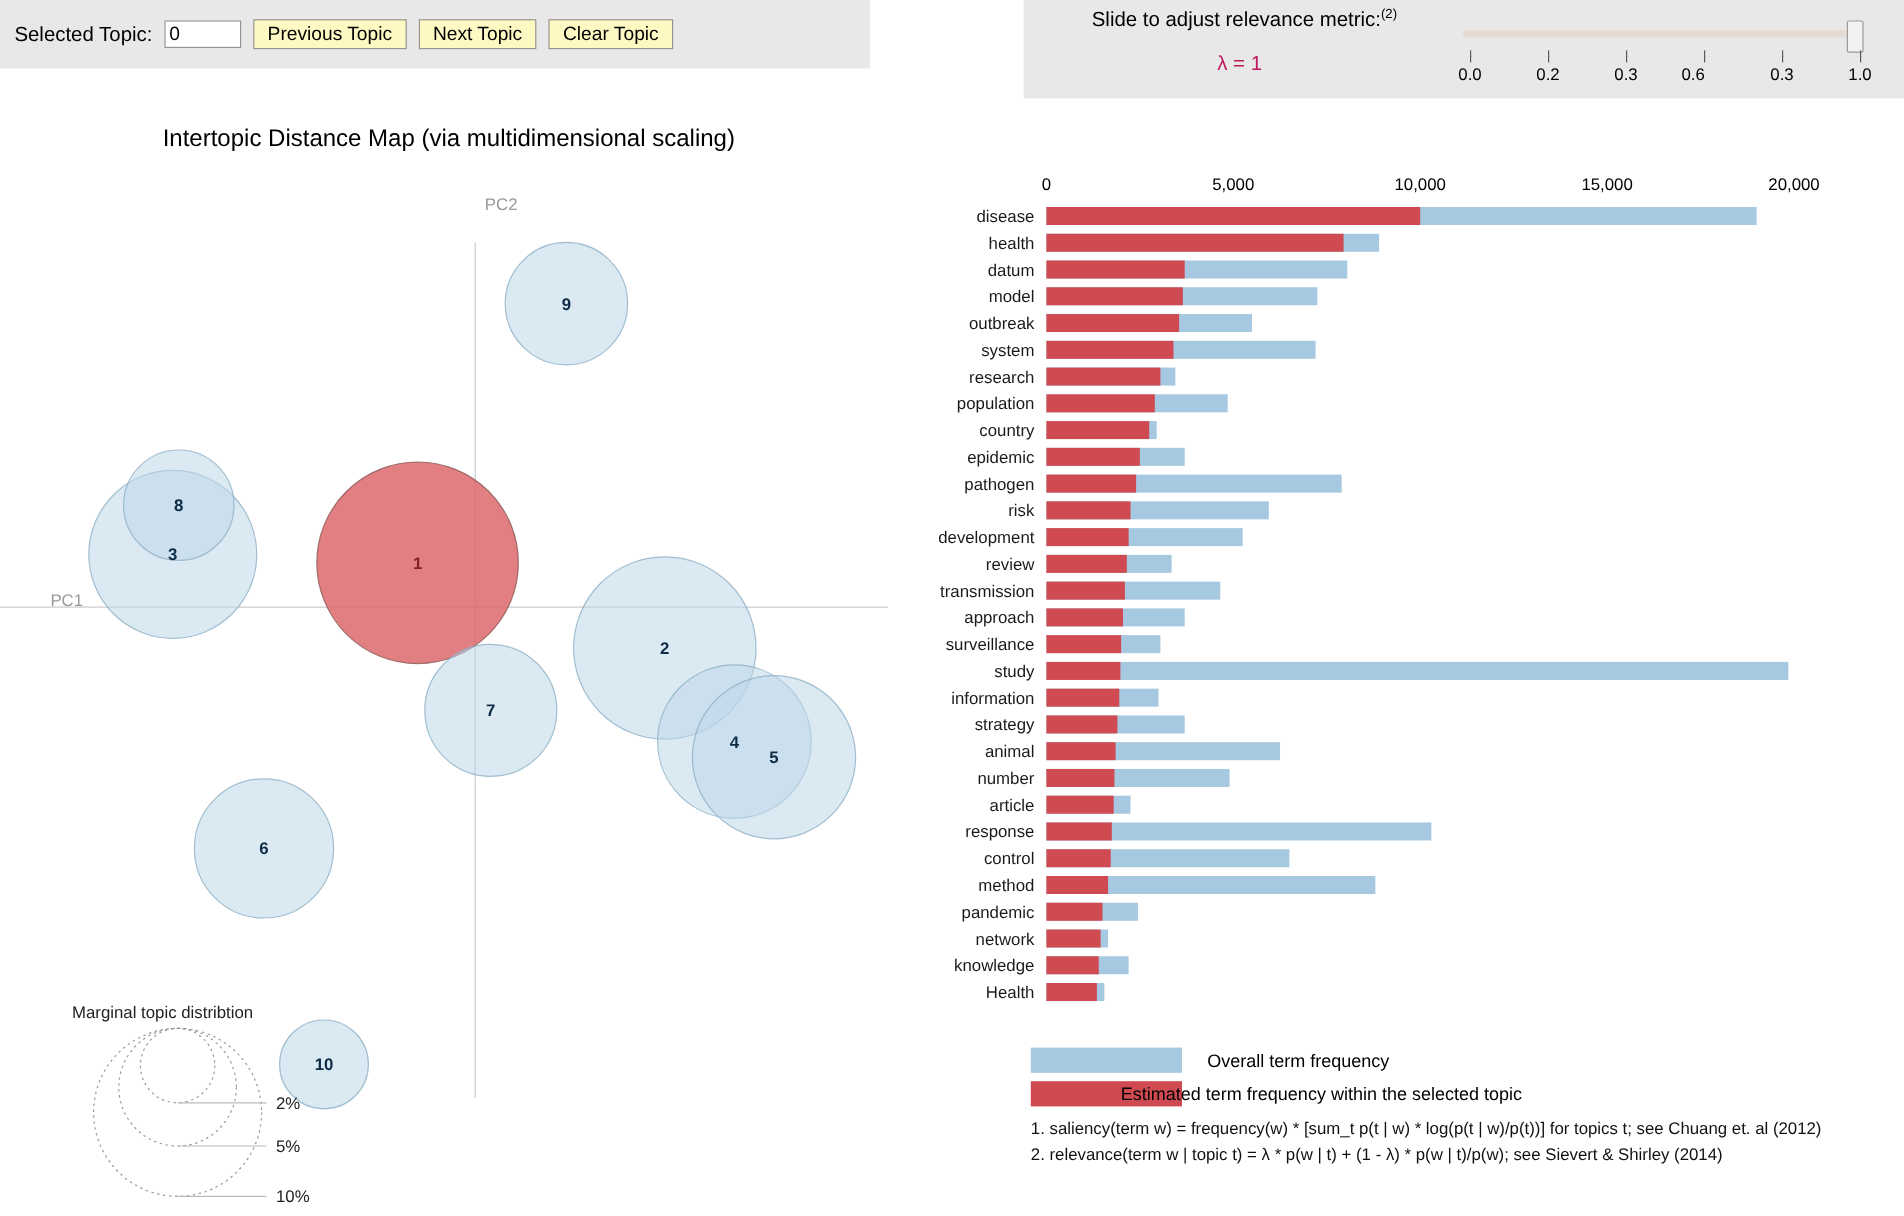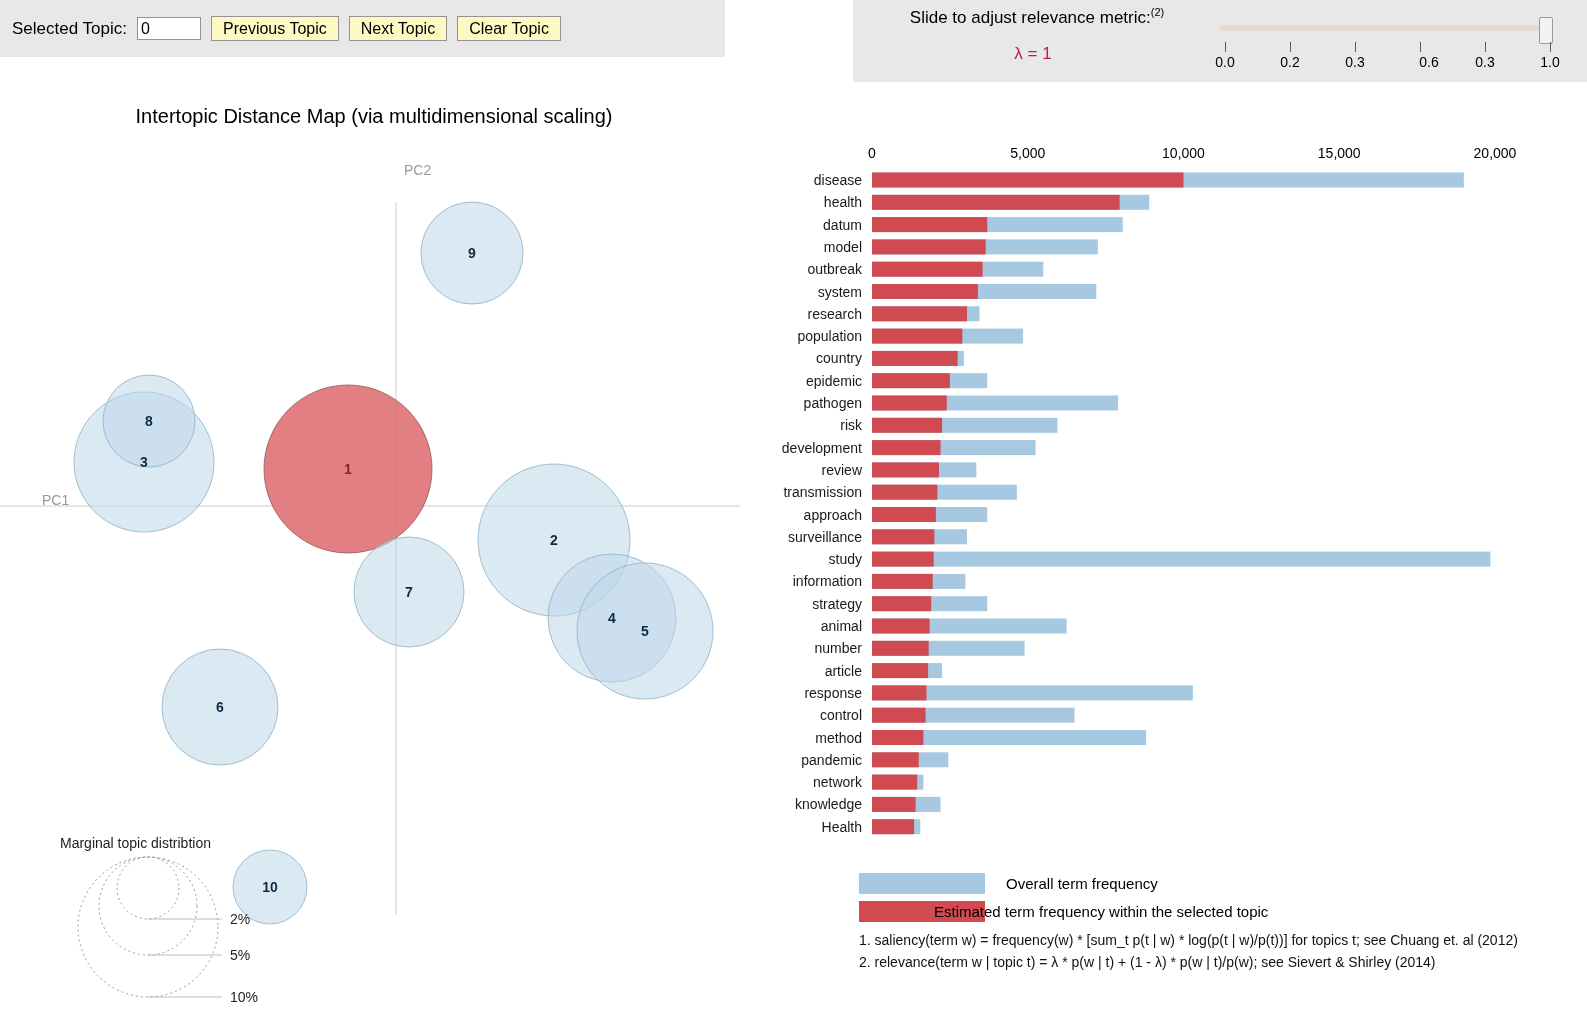--- a/index.html
+++ b/index.html
@@ -134,21 +134,21 @@
       <div id="slider-handle"></div>
       <div class="slider-tick" style="left:12px"></div>
       <div class="slider-tick" style="left:77px"></div>
       <div class="slider-tick" style="left:142px"></div>
       <div class="slider-tick" style="left:207px"></div>
       <div class="slider-tick" style="left:272px"></div>
       <div class="slider-tick" style="left:337px"></div>
       <div class="slider-tick-lbl" style="left:12px">0.0</div>
       <div class="slider-tick-lbl" style="left:77px">0.2</div>
       <div class="slider-tick-lbl" style="left:142px">0.3</div>
-      <div class="slider-tick-lbl" style="left:216px">0.6</div>
+      <div class="slider-tick-lbl" style="left:198px">0.6</div>
       <div class="slider-tick-lbl" style="left:272px">0.3</div>
       <div class="slider-tick-lbl" style="left:337px">1.0</div>
     </div>
   </div>
 
   <div id="map-panel">
     <div id="map-title">Intertopic Distance Map (via multidimensional scaling)</div>
     <svg id="map-svg" width="748" height="956">
 
       <line x1="396" y1="145" x2="396" y2="858" stroke="#cccccc" stroke-width="1"></line>

